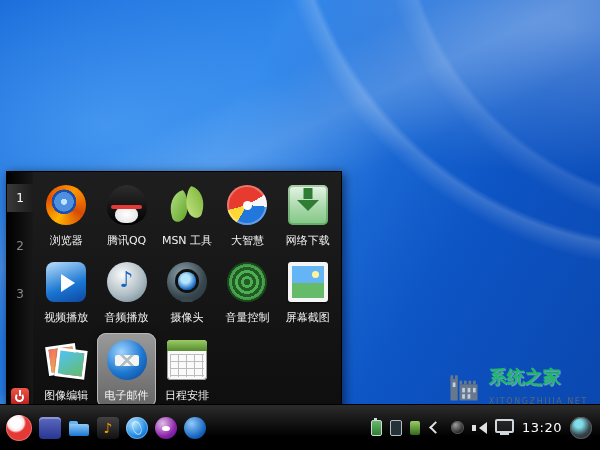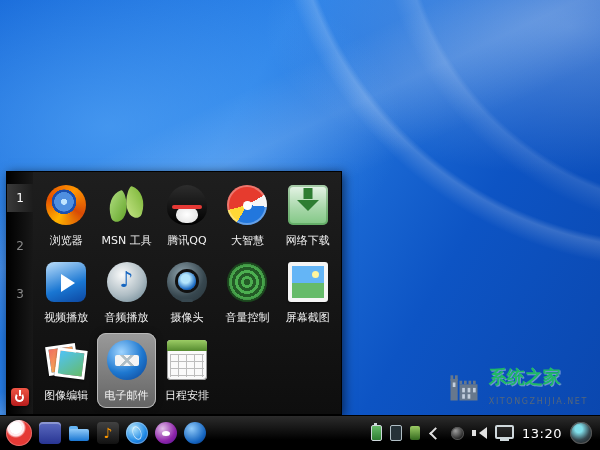--- a/index.html
+++ b/index.html
@@ -106,21 +106,21 @@
       linear-gradient(225deg,transparent 44%,#b0bec5 45% 54%,transparent 55%),#f5f5f5;}
 
   .icon-calendar{background:#fafafa;border-radius:4px;overflow:hidden;box-shadow:inset 0 0 0 1px #9e9e9e;}
   .icon-calendar::before{content:"";position:absolute;left:0;right:0;top:0;height:11px;background:linear-gradient(#9ccc65,#558b2f);}
   .icon-calendar::after{content:"";position:absolute;left:3px;right:3px;top:14px;bottom:3px;
     background:
       repeating-linear-gradient(to right,#bdbdbd 0 1px,transparent 1px 8px),
       repeating-linear-gradient(to bottom,#bdbdbd 0 1px,transparent 1px 7px);}
 
   
-  .taskbar{position:absolute;left:0;right:0;bottom:0;height:35px;z-index:6;display:flex;align-items:center;gap:7px;
+  .taskbar{position:absolute;left:0;right:0;bottom:0;height:46px;z-index:6;display:flex;align-items:center;gap:7px;
     padding:0 6px;box-sizing:border-box;background:linear-gradient(#2c2c2c,#000 70%);border-top:1px solid #000;}
   .start{width:26px;height:26px;border-radius:50%;cursor:pointer;flex:none;
     background:radial-gradient(circle at 38% 30%,#ffffff 0 24%,#ffebee 25% 33%,#e53935 42% 80%,#8e0000 100%);
     box-shadow:0 0 3px rgba(0,0,0,.8),inset 0 0 0 1px rgba(255,255,255,.25);}
   .apps{display:flex;align-items:center;gap:7px;}
   .ticon{width:22px;height:22px;position:relative;flex:none;cursor:pointer;}
   .t-files{background:linear-gradient(#5c6bc0,#283593);border-radius:4px;box-shadow:inset 0 2px 0 rgba(255,255,255,.3);}
   .t-folder::before{content:"";position:absolute;left:1px;top:4px;width:9px;height:5px;background:#64b5f6;border-radius:2px 2px 0 0;}
   .t-folder::after{content:"";position:absolute;left:1px;top:7px;right:1px;bottom:3px;background:linear-gradient(#90caf9,#1976d2);border-radius:2px;}
   .t-music{background:linear-gradient(#424242,#111);border-radius:4px;}
@@ -188,26 +188,26 @@
       <div class="pg">3</div>
       <div class="pwr"></div>
     </div>
 
     <div class="grid">
       <div class="mi">
         <div class="micon icon-firefox"></div>
         <div class="mlabel">浏览器</div>
       </div>
       <div class="mi">
+        <div class="micon icon-qq"></div>
+        <div class="mlabel">腾讯QQ</div>
+      </div>
+      <div class="mi">
         <div class="micon icon-msn"></div>
         <div class="mlabel">MSN 工具</div>
-      </div>
-      <div class="mi">
-        <div class="micon icon-qq"></div>
-        <div class="mlabel">腾讯QQ</div>
       </div>
       <div class="mi">
         <div class="micon icon-dazhihui"></div>
         <div class="mlabel">大智慧</div>
       </div>
       <div class="mi">
         <div class="micon icon-download"></div>
         <div class="mlabel">网络下载</div>
       </div>
 

